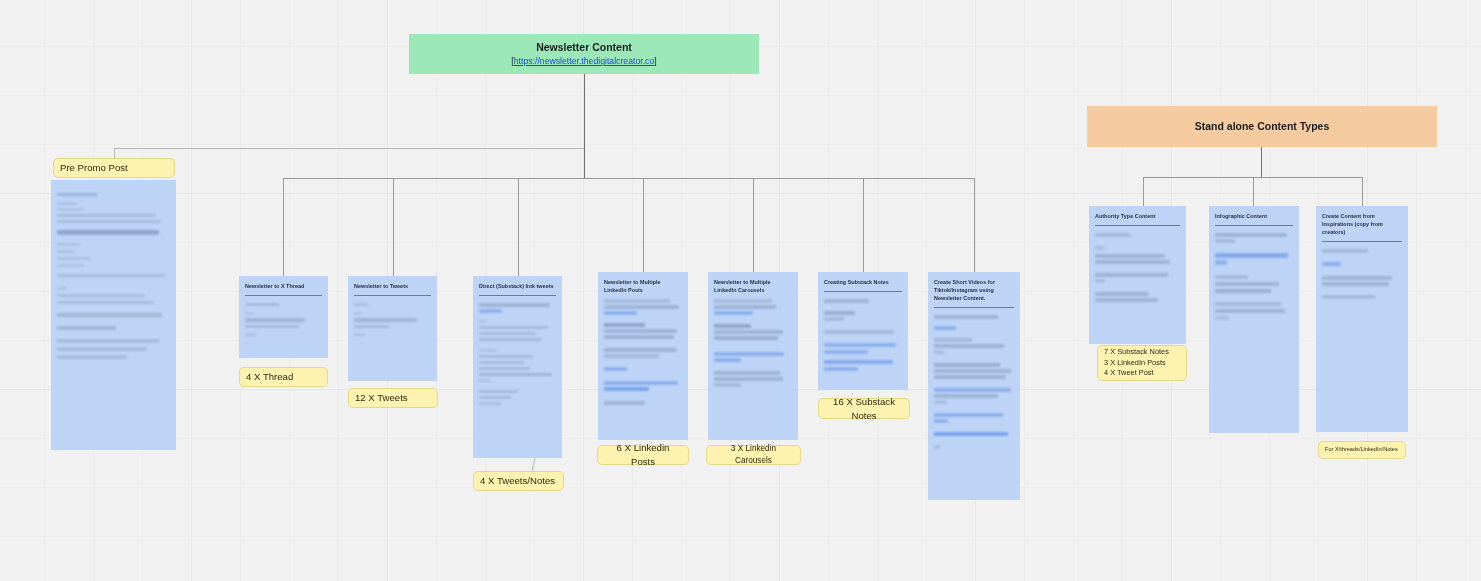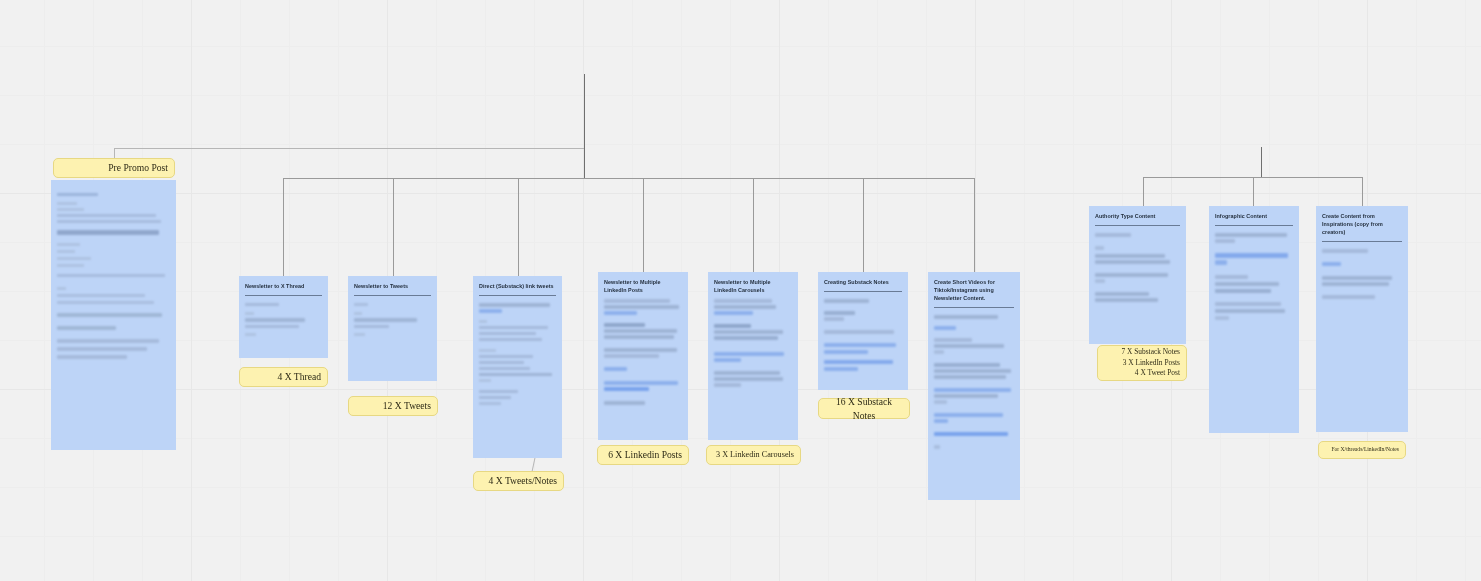--- a/index.html
+++ b/index.html
@@ -77,28 +77,27 @@
 
   
   .label {
     position: absolute;
     z-index: 5;
     background: #fdf2b0;
     border: 1px solid #e7d883;
     border-radius: 5px;
     display: flex;
     flex-direction: column;
-    align-items: flex-end;
+    align-items: flex-start;
     justify-content: center;
     text-align: center;
     font-size: 8.2px;
     color: #2e2b17;
     line-height: 1.42;
     padding: 3px 6px;
-    font-family: Liberation Serif, serif;
   }
   .label.big { font-size: 9.6px; }
   .label.small { font-size: 5.6px; }
 </style>
 </head>
 <body>
 
 <div id="canvas">
 
   <div class="conn v dark" style="left:584px; top:74px; height:105px;"></div>
@@ -117,21 +116,28 @@
   <div class="conn v" style="left:974px; top:178px; height:98px;"></div>
 
   <div class="conn v dark" style="left:1261px; top:147px; height:30px;"></div>
   <div class="conn h" style="left:1143px; top:177px; width:219px;"></div>
   <div class="conn v" style="left:1143px; top:177px; height:31px;"></div>
   <div class="conn v" style="left:1253px; top:177px; height:31px;"></div>
   <div class="conn v" style="left:1362px; top:177px; height:31px;"></div>
 
   <div class="conn v lite" style="left:537px; top:446px; height:26px; transform:rotate(12deg); transform-origin:top;"></div>
 
-
+  <div class="root-node root-green" style="left:409px; top:34px; width:350px; height:40px;">
+    <div>Newsletter Content</div>
+    <div class="url-line"><span>[</span><a href="#">https://newsletter.thedigitalcreator.co</a><span>]</span></div>
+  </div>
+
+  <div class="root-node root-orange" style="left:1087px; top:106px; width:350px; height:41px;">
+    <div>Stand alone Content Types</div>
+  </div>
 
   <div class="card" style="left:51px; top:180px; width:125px; height:270px; padding-top:8px;">
     <div class="card-title" style="height:0"></div>
     <div class="blurlines">
       <div class="bl" style="width:36%;height:3px;background:#8fa8d0;margin:0 0 6px"></div>
       <div class="bl" style="width:18%;height:3px;background:#a9bcd9;margin:0 0 3px"></div>
       <div class="bl" style="width:24%;height:3px;background:#a9bcd9;margin:0 0 3px"></div>
       <div class="bl" style="width:88%;height:3px;background:#9fb3d4;margin:0 0 3px"></div>
       <div class="bl" style="width:92%;height:3px;background:#9fb3d4;margin:0 0 7px"></div>
       <div class="bl" style="width:90%;height:5px;background:#7f96bd;margin:0 0 8px"></div>
@@ -314,21 +320,21 @@
   </div>
 
   <div class="label big" style="left:53px; top:158px; width:122px; height:20px;">
     <span>Pre Promo Post</span>
   </div>
 
   <div class="label big" style="left:239px; top:367px; width:89px; height:20px;">
     <span>4 X Thread</span>
   </div>
 
-  <div class="label big" style="left:348px; top:396px; width:90px; height:20px;">
+  <div class="label big" style="left:348px; top:388px; width:90px; height:20px;">
     <span>12 X Tweets</span>
   </div>
 
   <div class="label big" style="left:473px; top:471px; width:91px; height:20px;">
     <span>4 X Tweets/Notes</span>
   </div>
 
   <div class="label big" style="left:597px; top:445px; width:92px; height:20px;">
     <span>6 X Linkedin Posts</span>
   </div>

